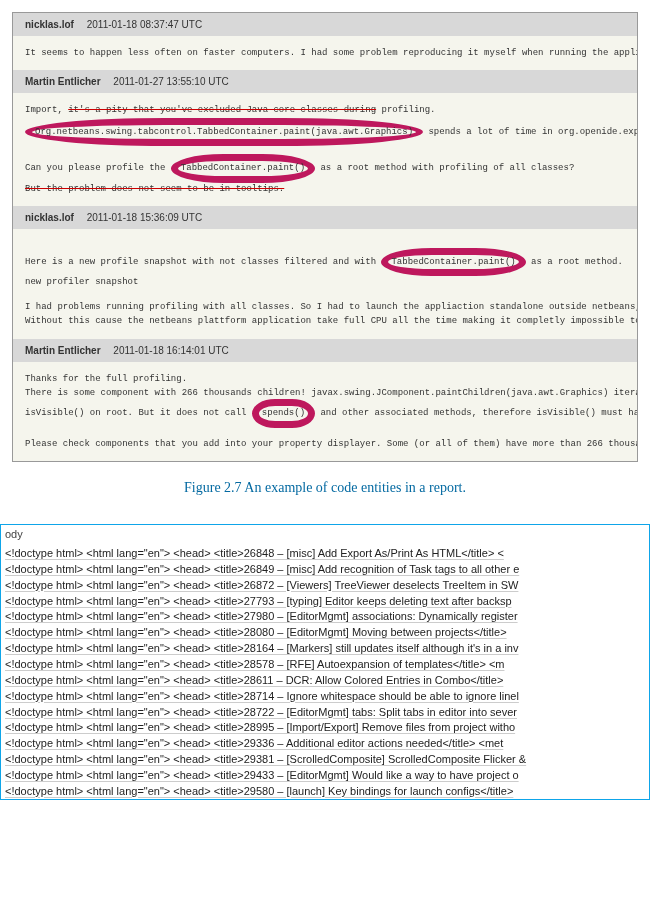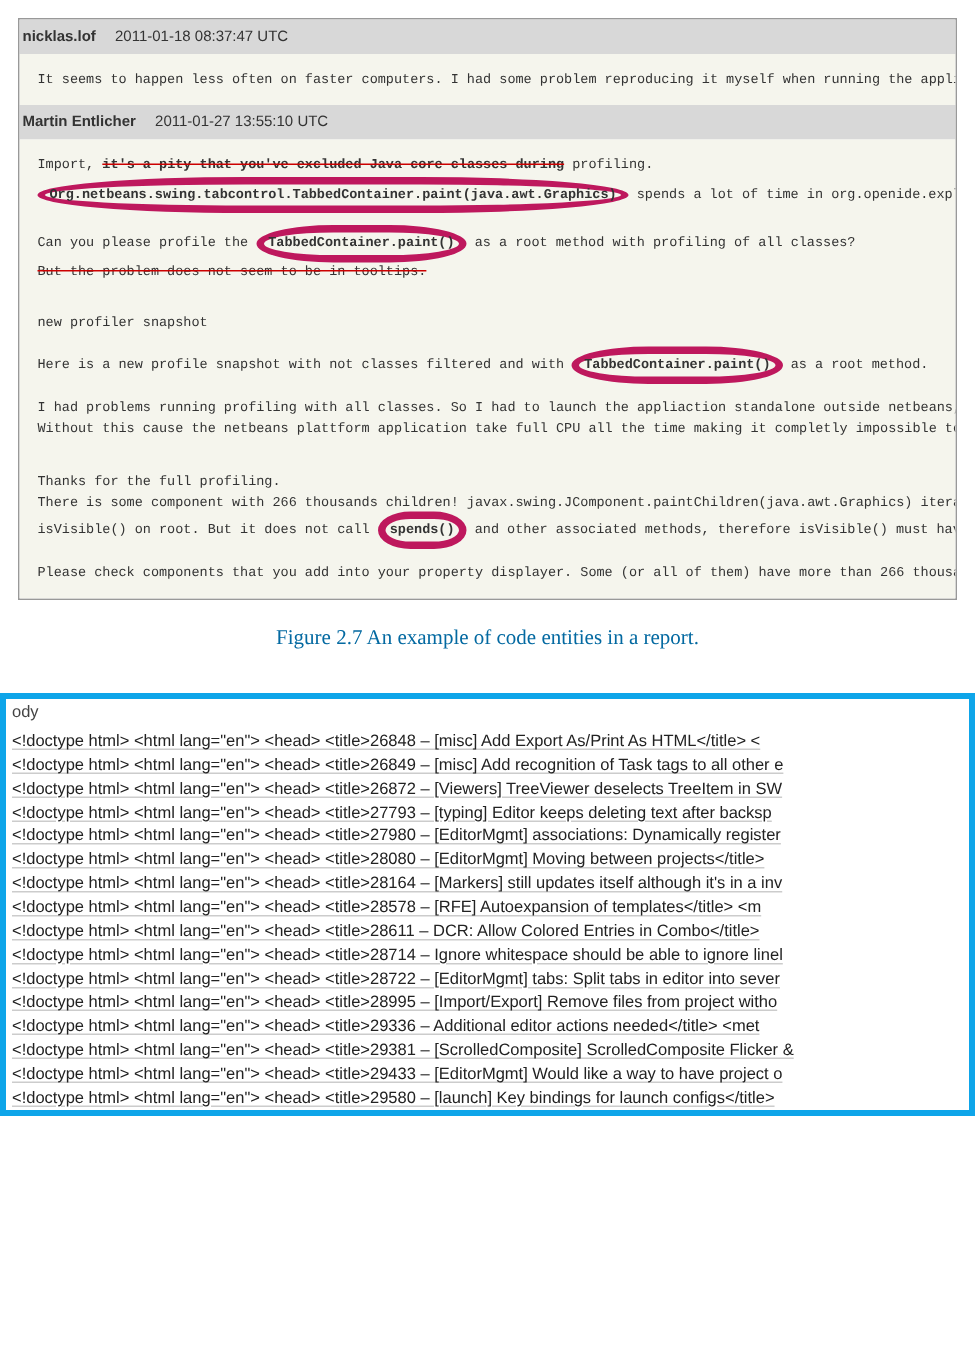--- a/index.html
+++ b/index.html
@@ -14,21 +14,21 @@
       width: 650px;
     }
     .screenshot-box {
       border: 1px solid #999;
       margin: 12px;
       background: #fff;
       overflow: hidden;
     }
     .comment-header {
       background: #d8d8d8;
-      padding: 6px 2px;
+      padding: 6px 12px;
       font-size: 10px;
       color: #333;
     }
     .comment-header .author {
       font-weight: bold;
       margin-right: 10px;
     }
     .comment-body {
       background: #f5f5ed;
       padding: 10px 12px;
@@ -40,35 +40,34 @@
       white-space: nowrap;
       overflow: hidden;
     }
     .comment-body .link {
       color: #336699;
       text-decoration: underline;
     }
     .circled {
       position: relative;
       display: inline-block;
-      border: 5px solid #be185d;
+      border: 7px solid #be185d;
       border-radius: 50% / 70%;
       padding: 0px 3px;
       margin: -1px 0;
-      font-weight: bold;
     }
     .figure-caption {
       text-align: center;
       font-family: "Times New Roman", serif;
       font-size: 14px;
       margin: 18px 0 28px 0;
       color: #0369a1;
     }
     .code-listing {
-      border: 4px solid #0ea5e9;
+      border: 1px solid #0ea5e9;
       margin: 12px 0 0 0;
       background: #fff;
       overflow: hidden;
     }
     .code-listing .corner-label {
       font-size: 11px;
       color: #444;
       padding: 3px 8px 5px 4px;
     }
     .code-row {
@@ -95,40 +94,48 @@
   <div class="comment-body">
     <span>It seems to happen less often on faster computers. I had some problem reproducing it myself when running the application standa</span>
   </div>
 
   <div class="comment-header">
     <span class="author">Martin Entlicher</span>
     <span>2011-01-27 13:55:10 UTC</span>
   </div>
   <div class="comment-body">
     <div>
-      <span>Import, </span><span style="text-decoration:line-through;text-decoration-color:#cc0000;font-weight:bold;">it's a pity that you've excluded Java core classes during</span><span> profiling.</span>
+      <span>Import, </span><span style="text-decoration:line-through;text-decoration-color:#cc0000;">it's a pity that you've excluded Java core classes during</span><span> profiling.</span>
     </div>
     <div style="margin-top:1px;">
       <span class="circled">Org.netbeans.swing.tabcontrol.TabbedContainer.paint(java.awt.Graphics)</span><span> spends a lot of time in org.openide.explorer.propertyshe</span>
     </div>
     <div style="margin-top:10px;">
       <span>Can you please profile the </span><span class="circled">TabbedContainer.paint()</span><span> as a root method with profiling of all classes?</span>
     </div>
     <div style="text-decoration:line-through;text-decoration-color:#cc0000;">But the problem does not seem to be in tooltips.</div>
   </div>
 
+  <div class="comment-header">
+    <span class="author">nicklas.lof</span>
+    <span>2011-01-18 15:36:09 UTC</span>
+  </div>
   <div class="comment-body">
-    <div>new profiler snapshot</div>
     <div style="margin-top:10px;">
       <span>Here is a new profile snapshot with not classes filtered and with </span><span class="circled">TabbedContainer.paint()</span><span> as a root method.</span>
     </div>
+    <div>new profiler snapshot</div>
     <div style="margin-top:10px;">I had problems running profiling with all classes. So I had to launch the appliaction standalone outside netbeans, trigger the</div>
     <div>Without this cause the netbeans plattform application take full CPU all the time making it completly impossible to trigger the</div>
   </div>
 
+  <div class="comment-header">
+    <span class="author">Martin Entlicher</span>
+    <span>2011-01-18 16:14:01 UTC</span>
+  </div>
   <div class="comment-body">
     <div>Thanks for the full profiling.</div>
     <div>There is some component with 266 thousands children! javax.swing.JComponent.paintChildren(java.awt.Graphics) iterates 266 thous</div>
     <div>
       <span>isVisible() on root. But it does not call </span><span class="circled">spends()</span><span> and other associated methods, therefore isVisible() must have been false.</span>
     </div>
     <div style="margin-top:10px;">Please check components that you add into your property displayer. Some (or all of them) have more than 266 thousand invisible</div>
   </div>
 
 </div>

